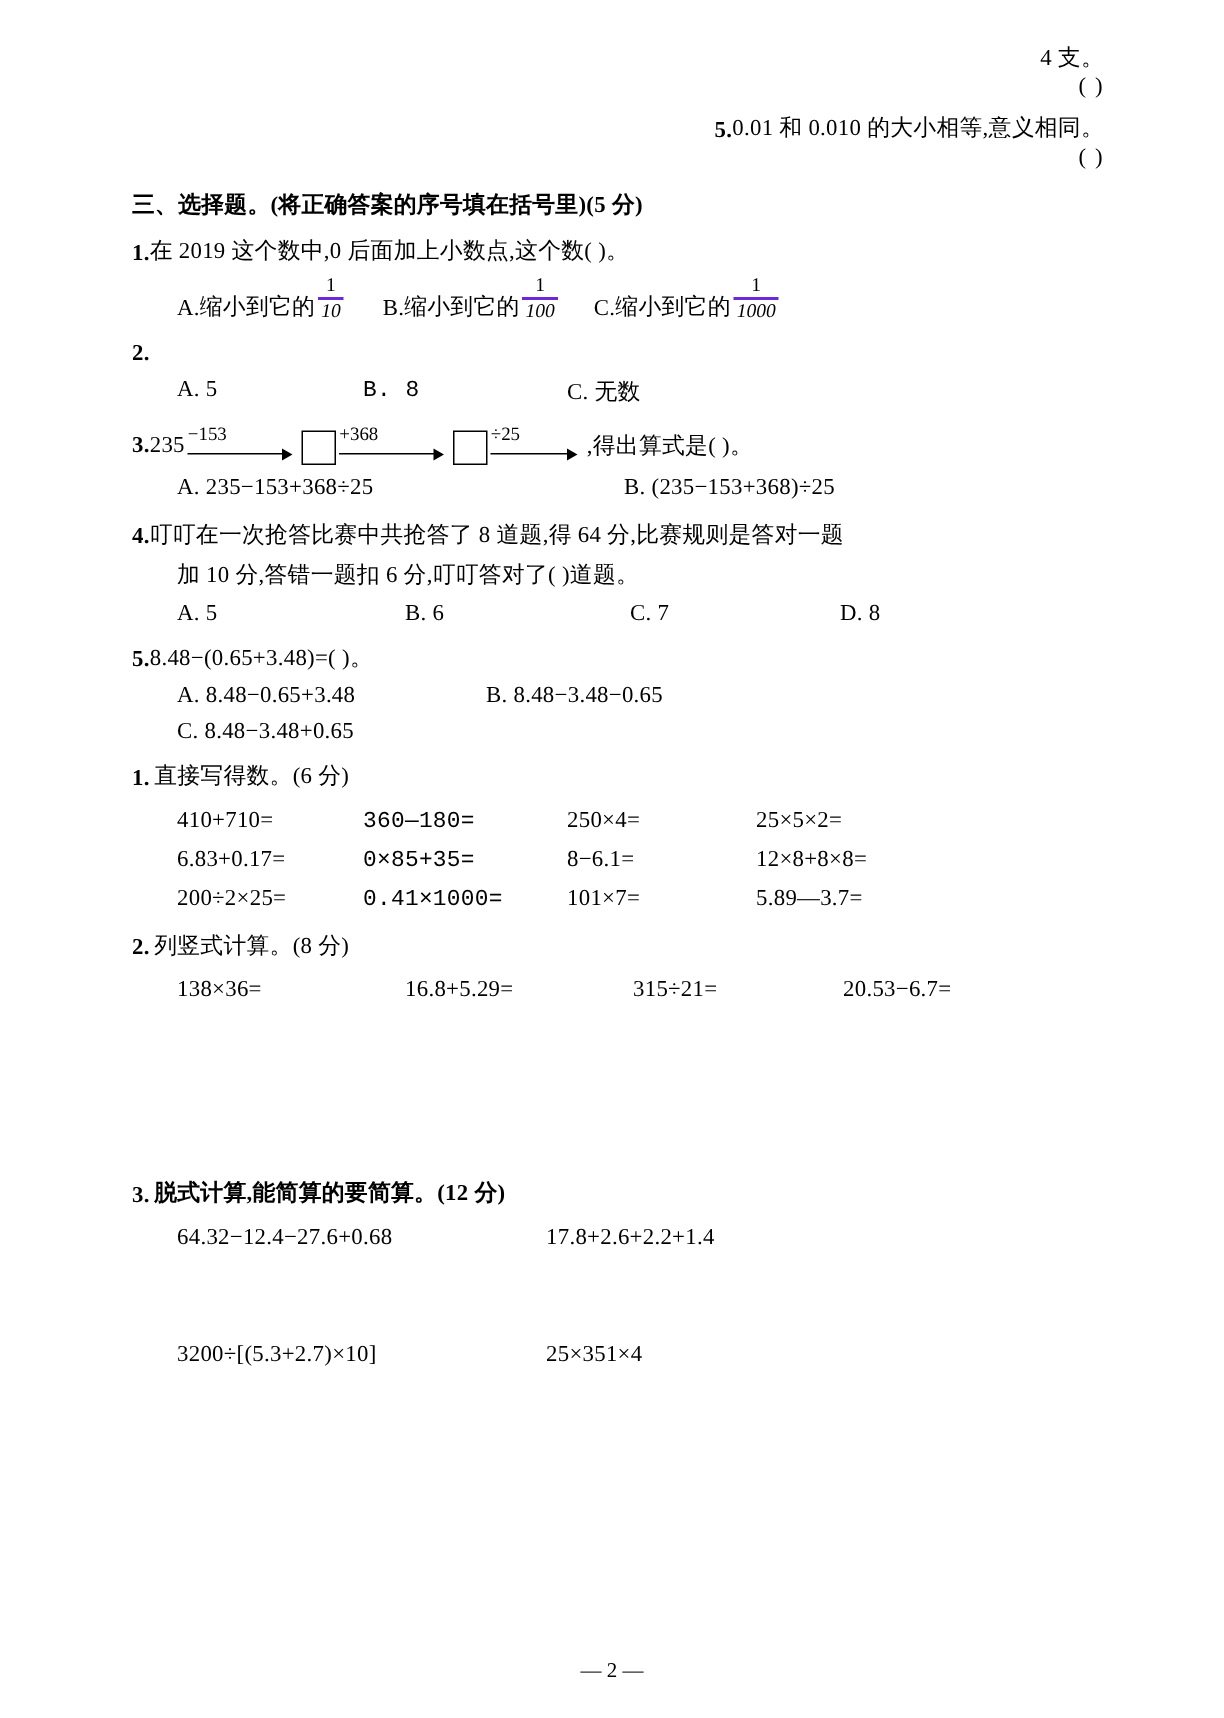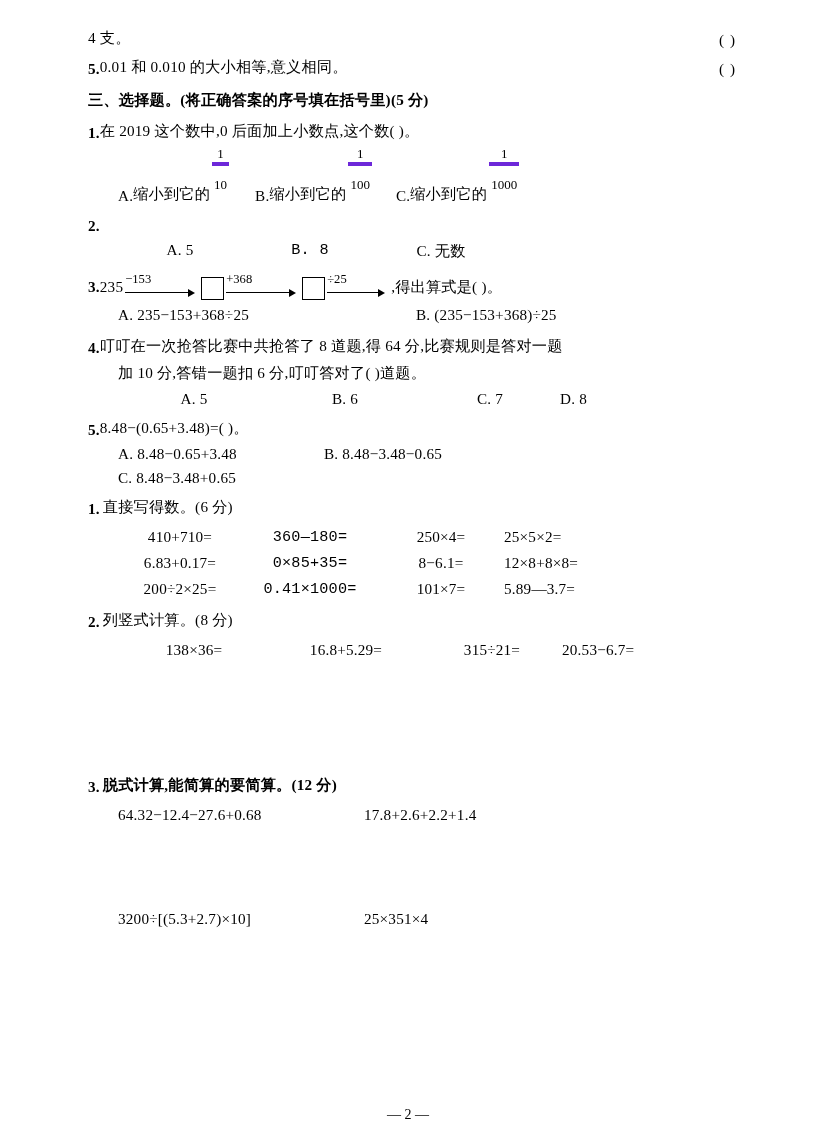--- a/index.html
+++ b/index.html
@@ -15,42 +15,42 @@
     left:0;top:0;
     width:816px;height:1145px;
     padding:0;
   }
   .inner{
     position:absolute;
     left:88px;top:28px;
     width:648px;
   }
   .row{ display:flex; align-items:flex-end; }
-  .spread{ display:flex; justify-content:space-between; align-items:flex-end; }
+  .spread{ display:flex; justify-content:space-between; align-items:flex-end;flex-direction:column; }
   .txt{ font-size:15.2px; letter-spacing:.2px; }
   .bold{ font-weight:bold; }
   .mt6{ margin-top:6px; }
   .mt8{ margin-top:8px; }
   .mt10{ margin-top:10px; }
   .mt12{ margin-top:12px; }
   .mt16{ margin-top:16px; }
   .indent2{ margin-left:30px; }
   
   .frac{
     display:inline-block;
     vertical-align:middle;
     text-align:center;
     font-size:13px;
     line-height:1.12;
     margin:0 2px;
     position:relative;
     top:-1px;
   }
   .frac .num{ display:block; padding:0 2px;}
-  .frac .den{ display:block; border-top:4px solid #6d28d9; padding:12px 2px;}
+  .frac .den{ display:block; border-top:2px solid #6d28d9; padding:0 2px;font-style:italic;}
   .arrowwrap{
     position:relative;
     width:74px;
     height:26px;
     margin:0 2px;
   }
   .arrowwrap .lab{
     position:absolute;
     top:-2px;left:0;width:74px;
     text-align:left;
@@ -72,21 +72,21 @@
   .arrowwrap.short{ width:62px;}
   .arrowwrap.short .lab{ width:62px;}
   .arrowwrap.short .line{ width:56px;}
   .arrowwrap.short .head{ left:51px;}
   .sqbox{
     display:inline-block;
     width:21px;height:21px;
     border:1px solid #000;
     vertical-align:-4px;
   }
-  .cols4{ display:flex;text-align:center; }
+  .cols4{ display:flex; }
   .cols4 > div{ }
   .c1{ width:124px;}
   .c2{ width:136px;font-family:Liberation Mono, monospace;}
   .c3{ width:126px;}
   .c4{ width:auto;}
   .cols4b > div:nth-child(1){ width:152px;}
   .cols4b > div:nth-child(2){ width:150px;}
   .cols4b > div:nth-child(3){ width:140px;}
   .two{ display:flex;}
   .two > div:first-child{ width:206px;}
@@ -279,21 +279,21 @@
     </div>
 
     <div class="row" style="margin-top:116px">
       <span class="txt bold">3.</span>
       <span class="txt bold" style="margin-left:3px">脱式计算,能简算的要简算。(12 分)</span>
     </div>
     <div class="two mt10 indent2">
       <div style="width:246px"><span class="txt">64.32−12.4−27.6+0.68</span></div>
       <div><span class="txt">17.8+2.6+2.2+1.4</span></div>
     </div>
-    <div class="two indent2" style="margin-top:86px">
+    <div class="two indent2" style="margin-top:60px">
       <div style="width:246px"><span class="txt">3200÷[(5.3+2.7)×10]</span></div>
       <div><span class="txt">25×351×4</span></div>
     </div>
 
   </div>
 
   <div class="pagenum">— 2 —</div>
 </div>
 
 </body></html>

